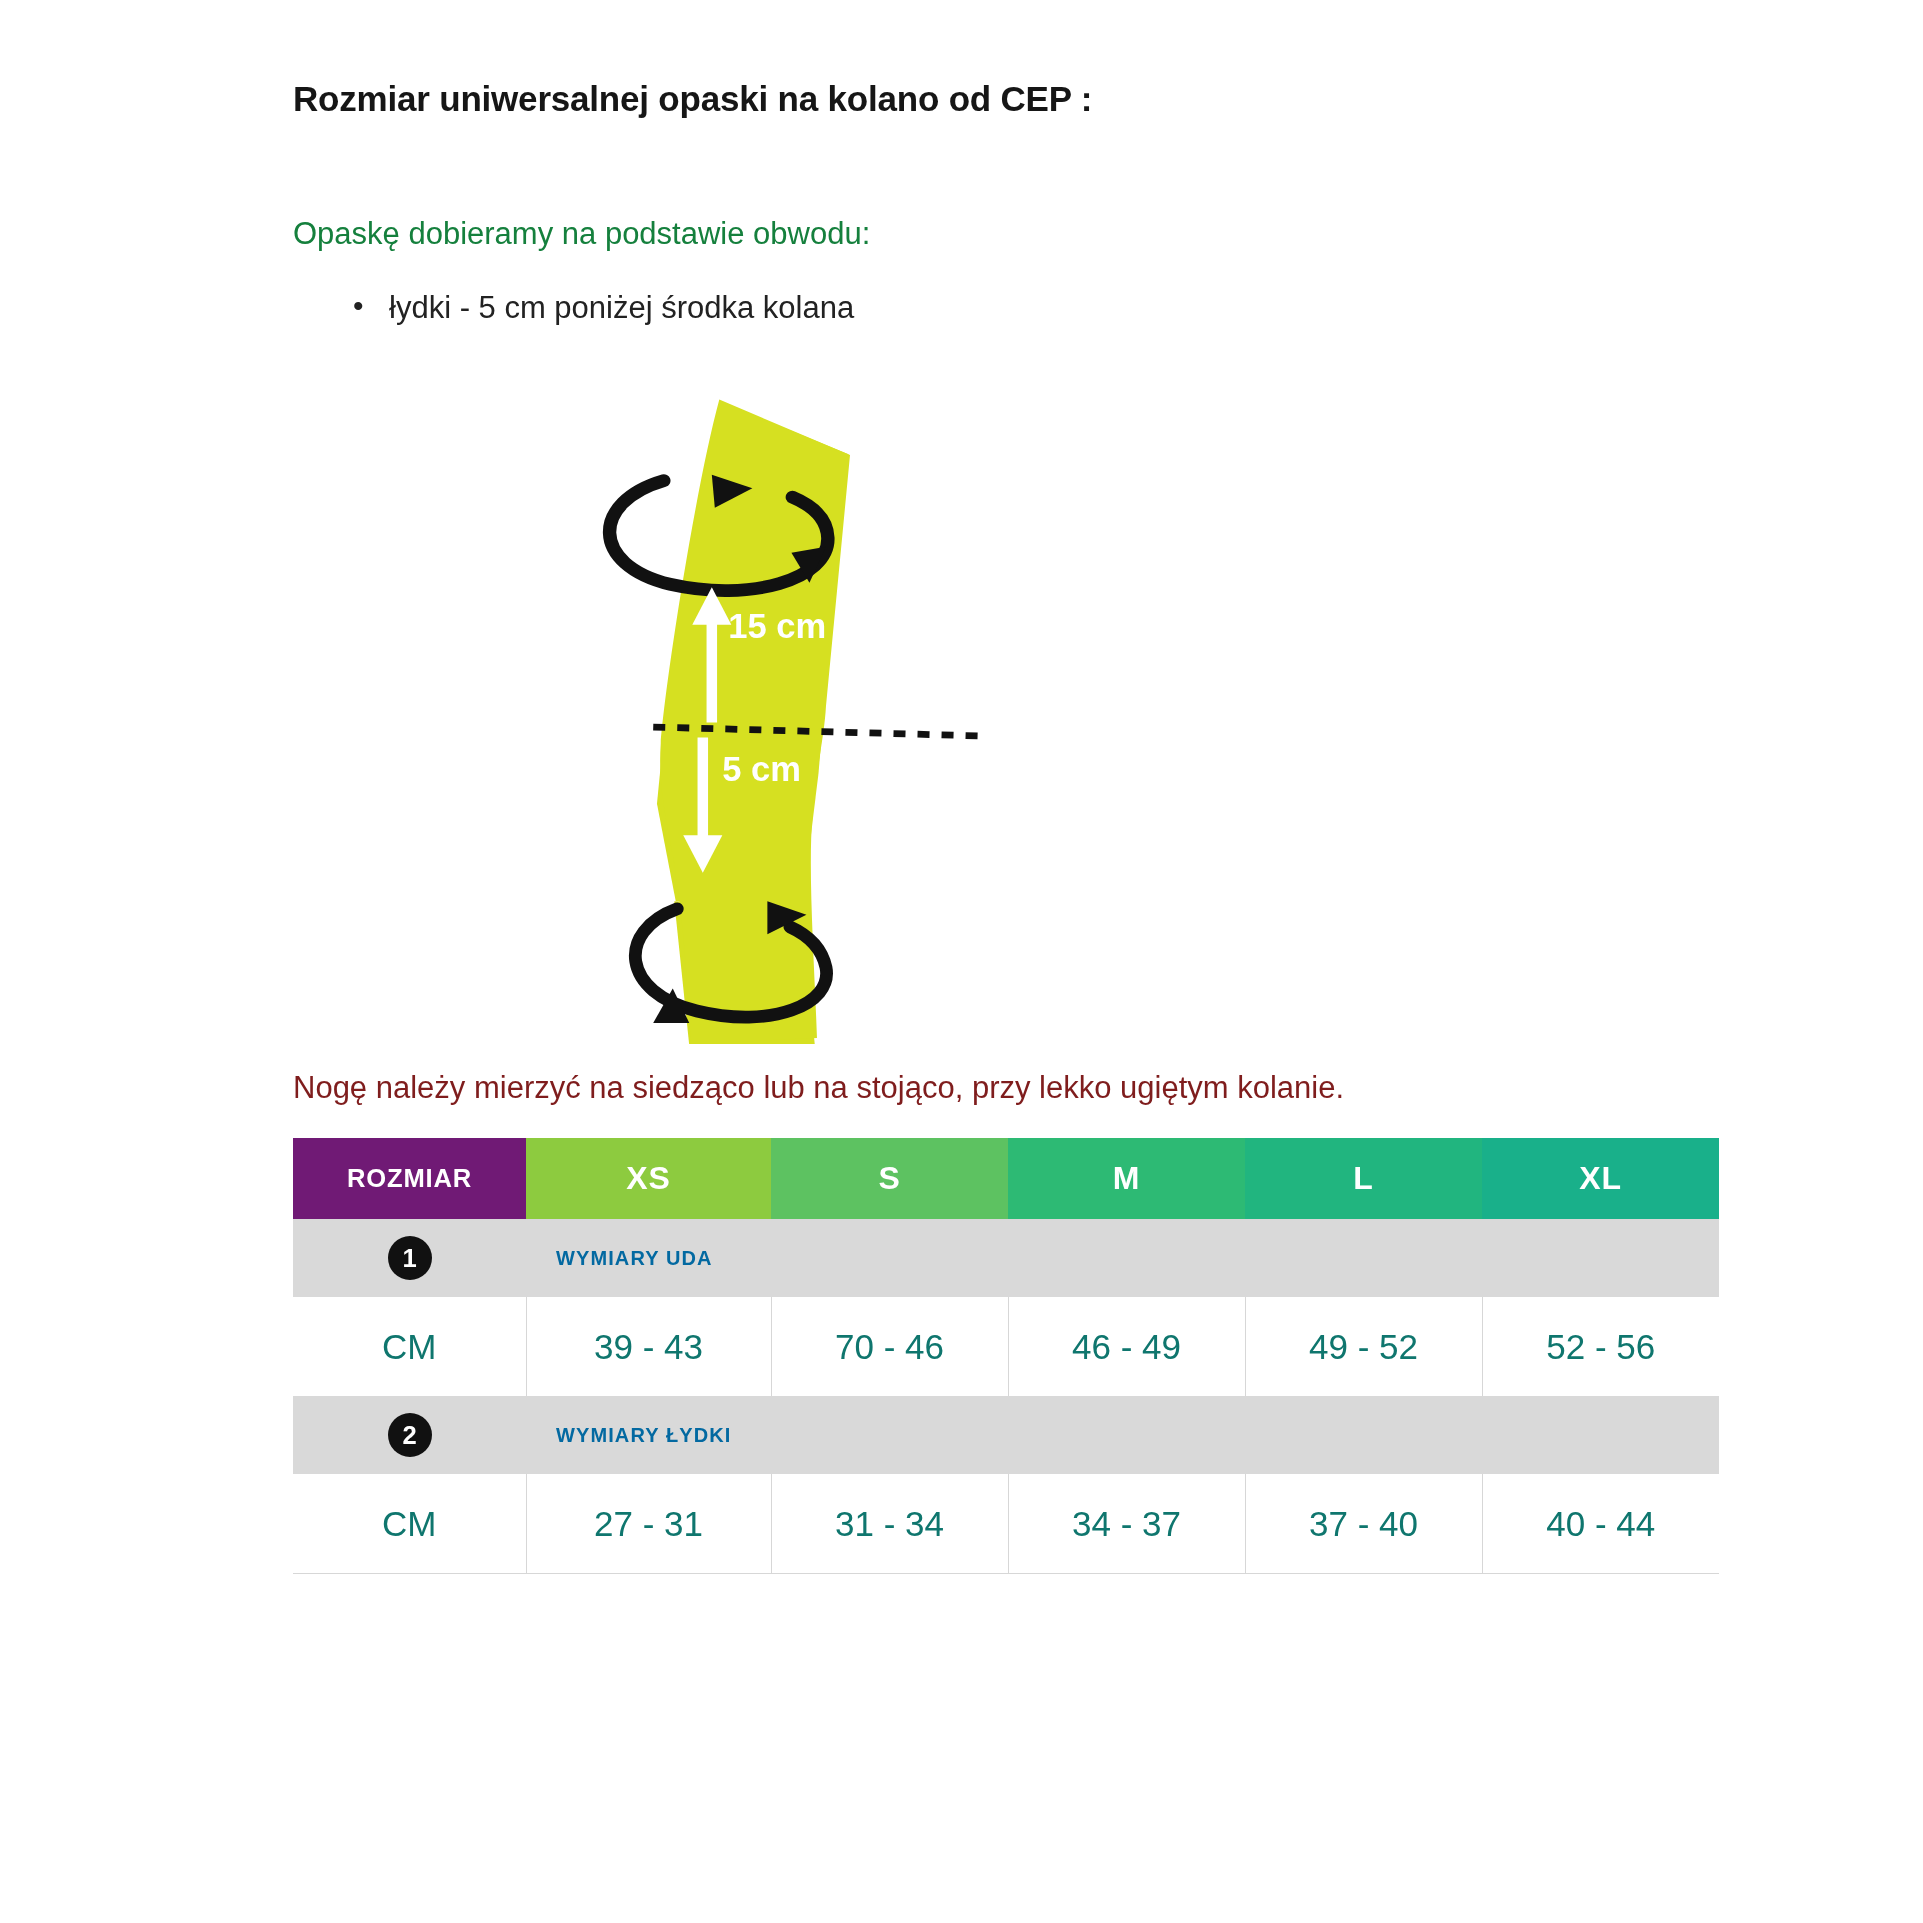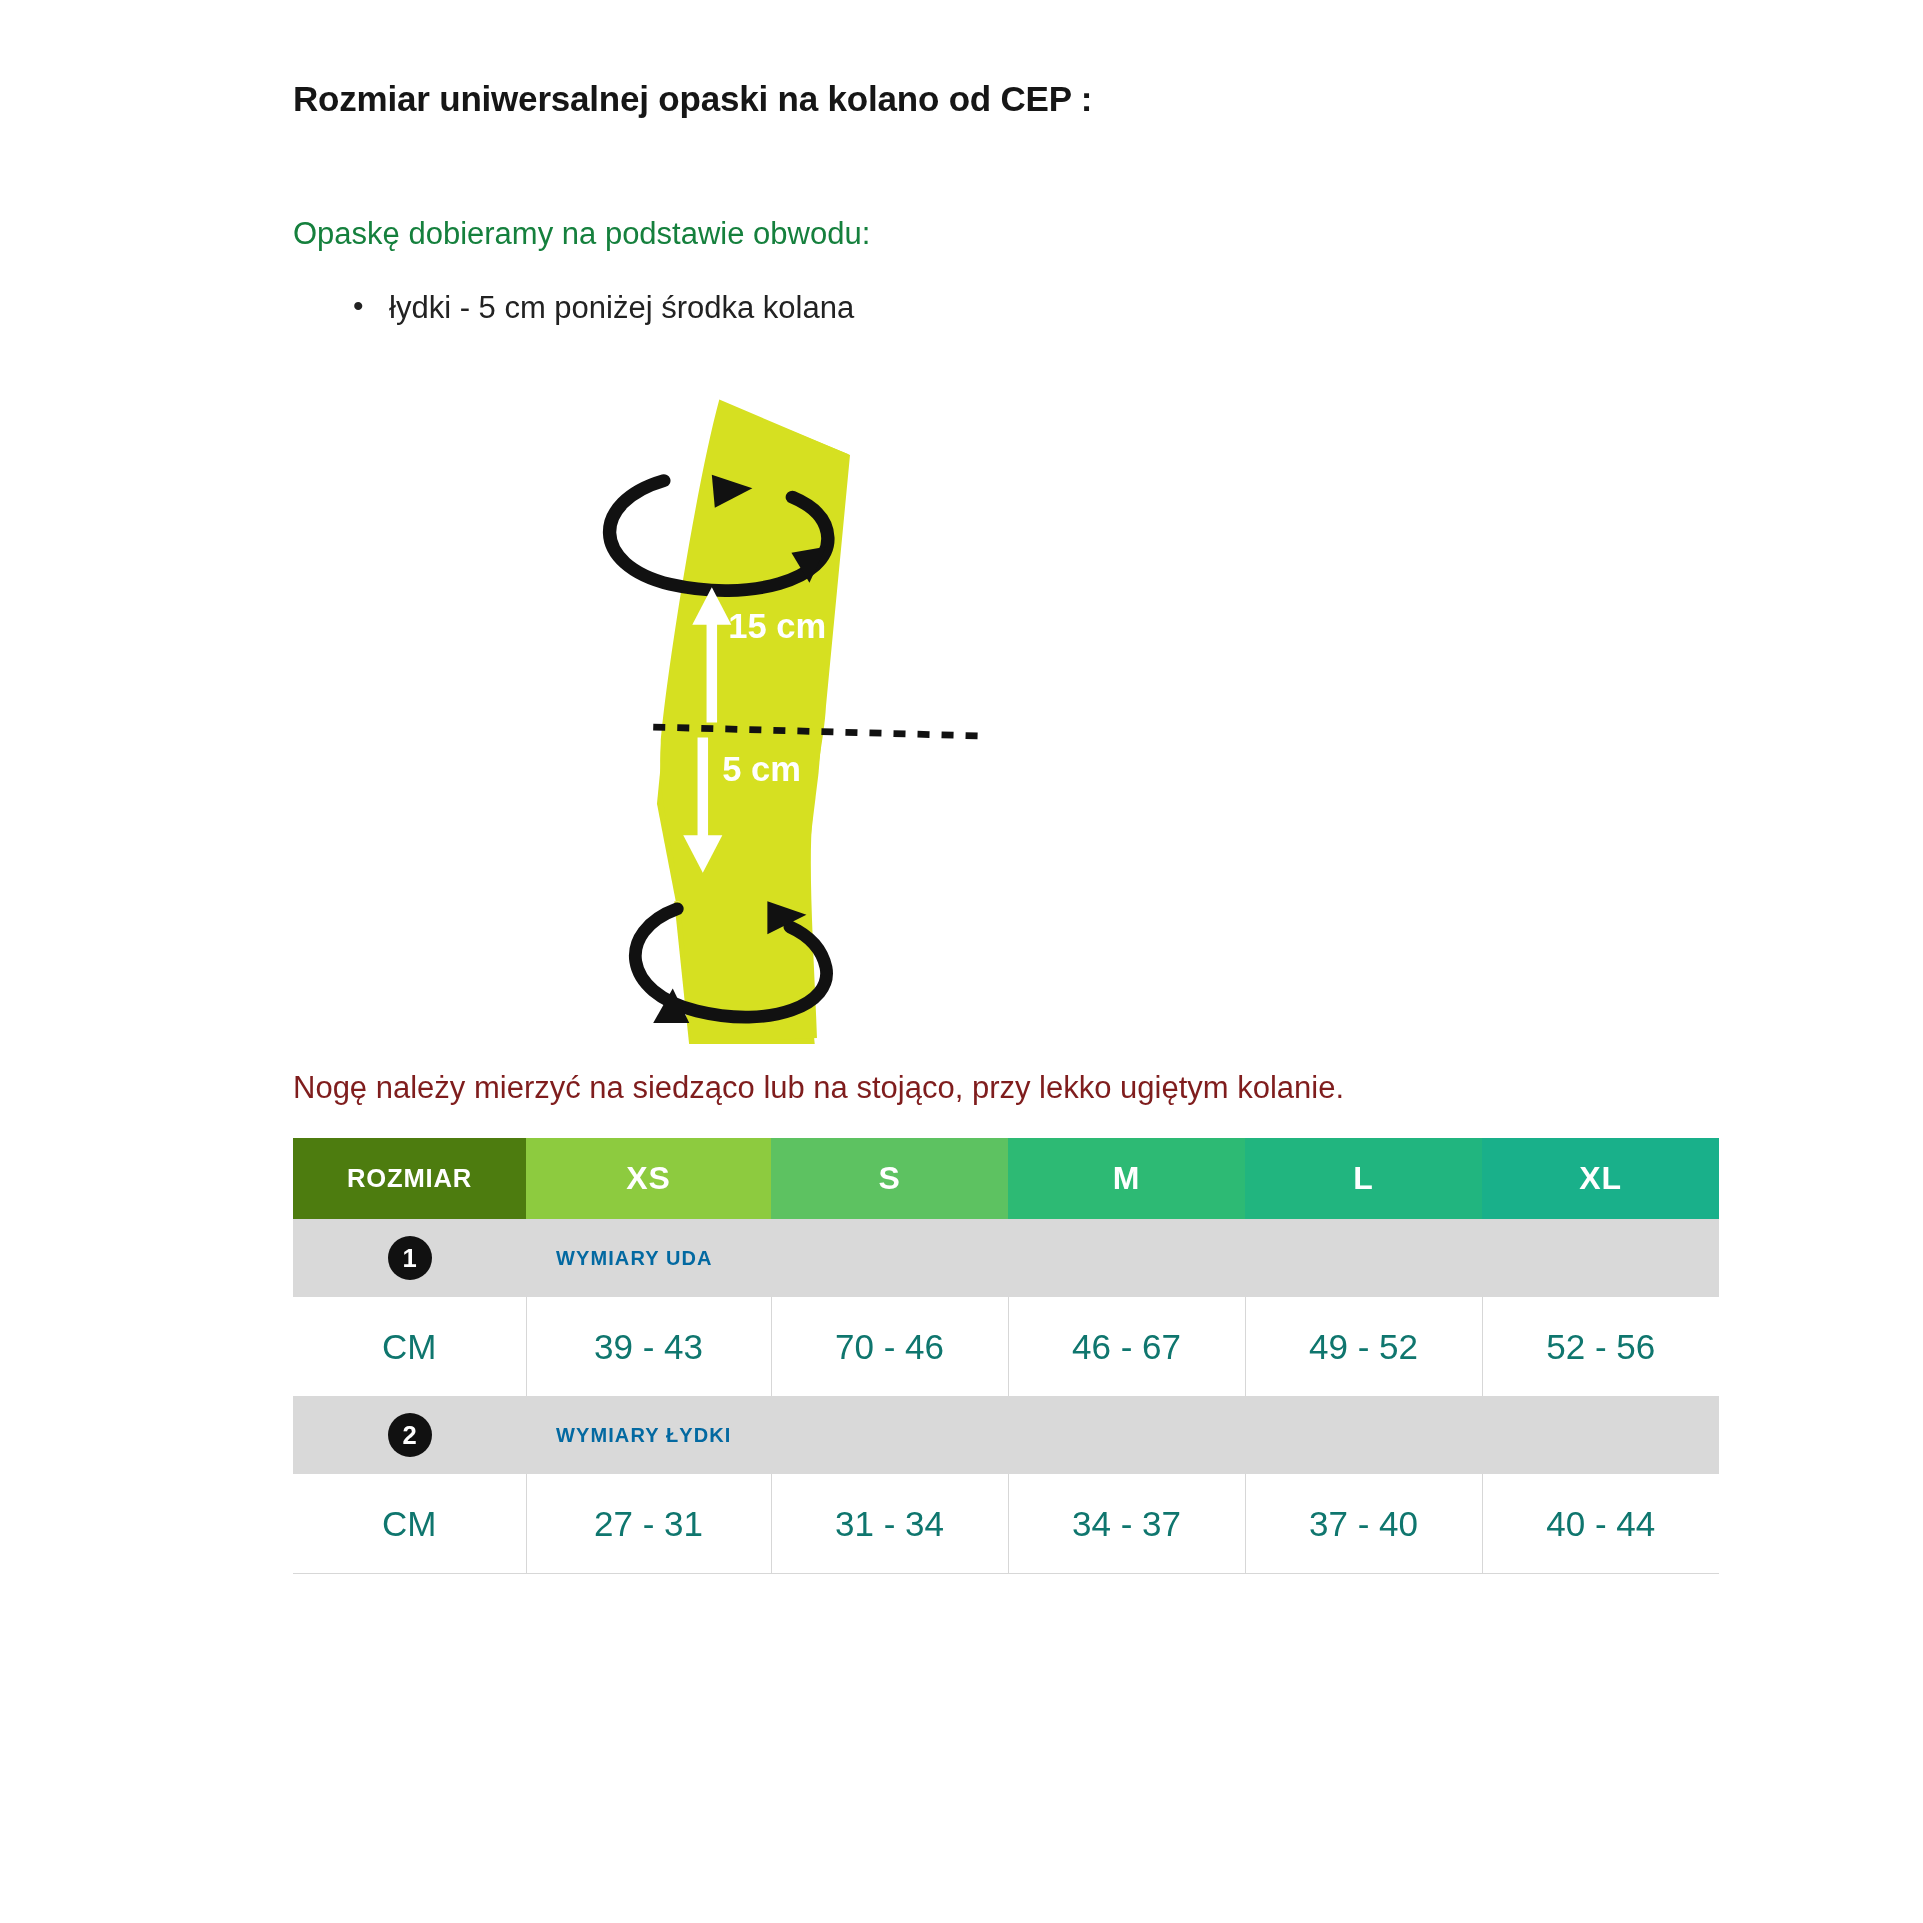--- a/index.html
+++ b/index.html
@@ -207,40 +207,40 @@
     <colgroup>
       <col style="width:233px">
       <col style="width:245px">
       <col style="width:237px">
       <col style="width:237px">
       <col style="width:237px">
       <col style="width:237px">
     </colgroup>
     <thead>
       <tr class="hdr-row">
-        <th class="hdr-label" style="background:#4d7c0f">ROZMIAR</th>
+        <th class="hdr-label" style="background:#701a75">ROZMIAR</th>
         <th style="background:#8dcb3f">XS</th>
         <th style="background:#5dc261">S</th>
         <th style="background:#2dba74">M</th>
         <th style="background:#21b57f">L</th>
         <th style="background:#19b08a">XL</th>
       </tr>
     </thead>
     <tbody>
       <tr class="group-row">
         <td class="group-cell-num">
           <span class="badge">1</span>
         </td>
         <td class="group-cell-title" colspan="5">WYMIARY UDA</td>
       </tr>
       <tr class="data-row">
         <td class="unit-cell">CM</td>
         <td>39 - 43</td>
         <td>70 - 46</td>
-        <td>46 - 67</td>
+        <td>46 - 49</td>
         <td>49 - 52</td>
         <td>52 - 56</td>
       </tr>
       <tr class="group-row">
         <td class="group-cell-num">
           <span class="badge">2</span>
         </td>
         <td class="group-cell-title" colspan="5">WYMIARY ŁYDKI</td>
       </tr>
       <tr class="data-row">

